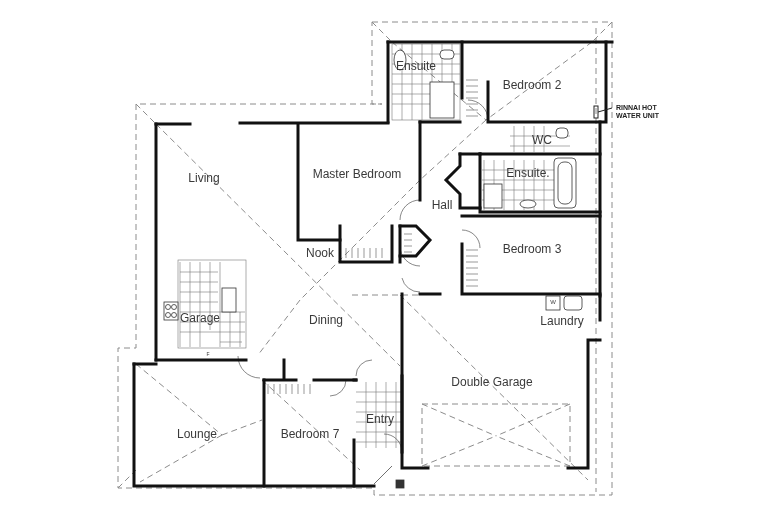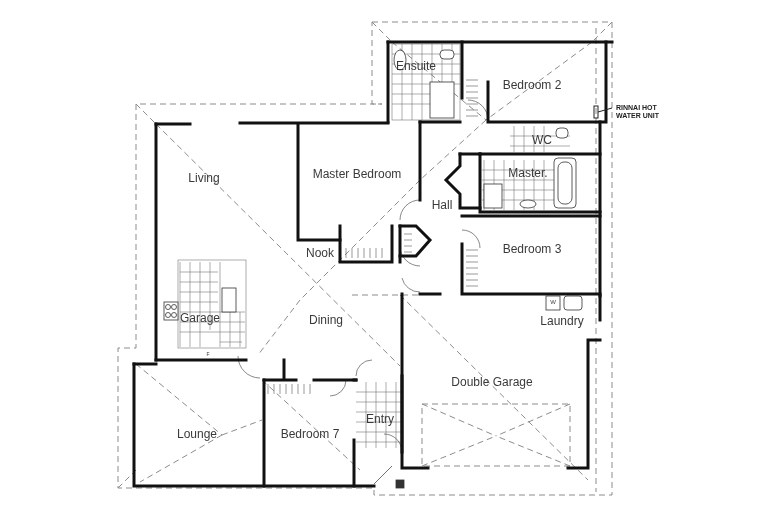--- a/index.html
+++ b/index.html
@@ -221,21 +221,21 @@
 
   <g stroke="#222" stroke-width="1" fill="none">
     <rect x="594" y="106" width="4" height="12"></rect>
     <line x1="598" y1="112" x2="612" y2="108"></line>
   </g>
 </svg>
 
 <span class="lbl" style="left:416px;top:66px">Ensuite</span>
 <span class="lbl" style="left:532px;top:85px">Bedroom 2</span>
 <span class="lbl" style="left:542px;top:140px">WC</span>
-<span class="lbl" style="left:528px;top:173px">Master.</span>
+<span class="lbl" style="left:528px;top:173px">Ensuite.</span>
 <span class="lbl" style="left:357px;top:174px">Master Bedroom</span>
 <span class="lbl" style="left:204px;top:178px">Living</span>
 <span class="lbl" style="left:442px;top:205px">Hall</span>
 <span class="lbl" style="left:320px;top:253px">Nook</span>
 <span class="lbl" style="left:532px;top:249px">Bedroom 3</span>
 <span class="lbl" style="left:562px;top:321px">Laundry</span>
 <span class="lbl" style="left:200px;top:318px">Garage</span>
 <span class="lbl" style="left:326px;top:320px">Dining</span>
 <span class="lbl" style="left:492px;top:382px">Double Garage</span>
 <span class="lbl" style="left:197px;top:434px">Lounge</span>

